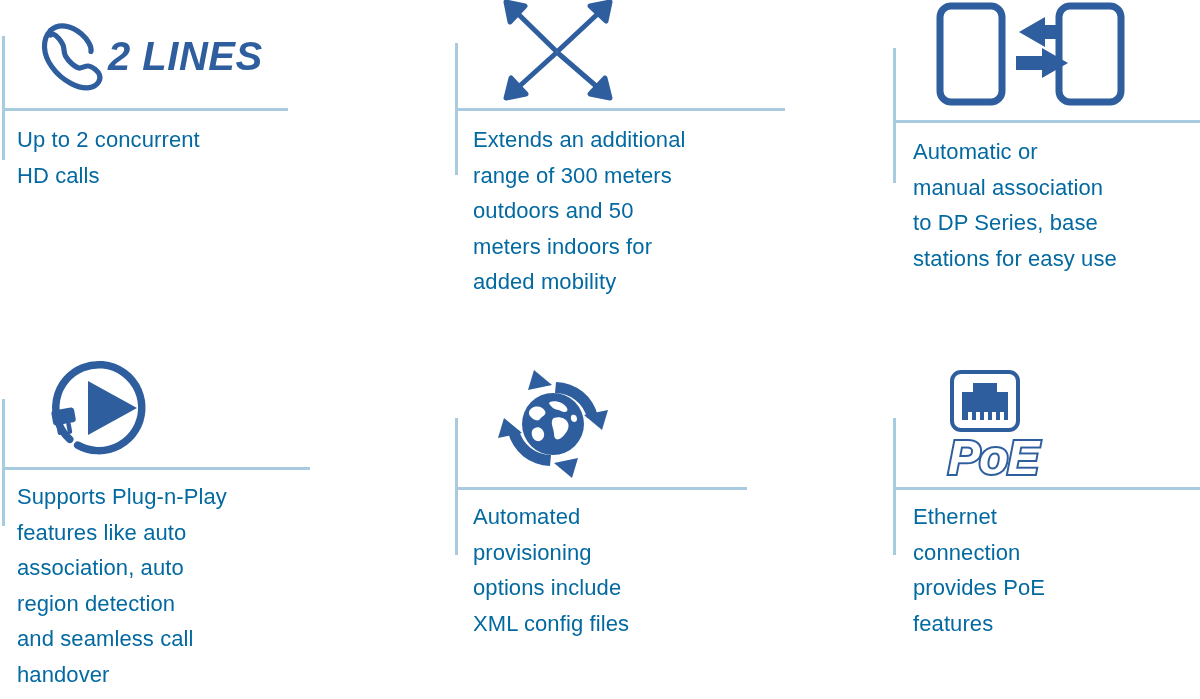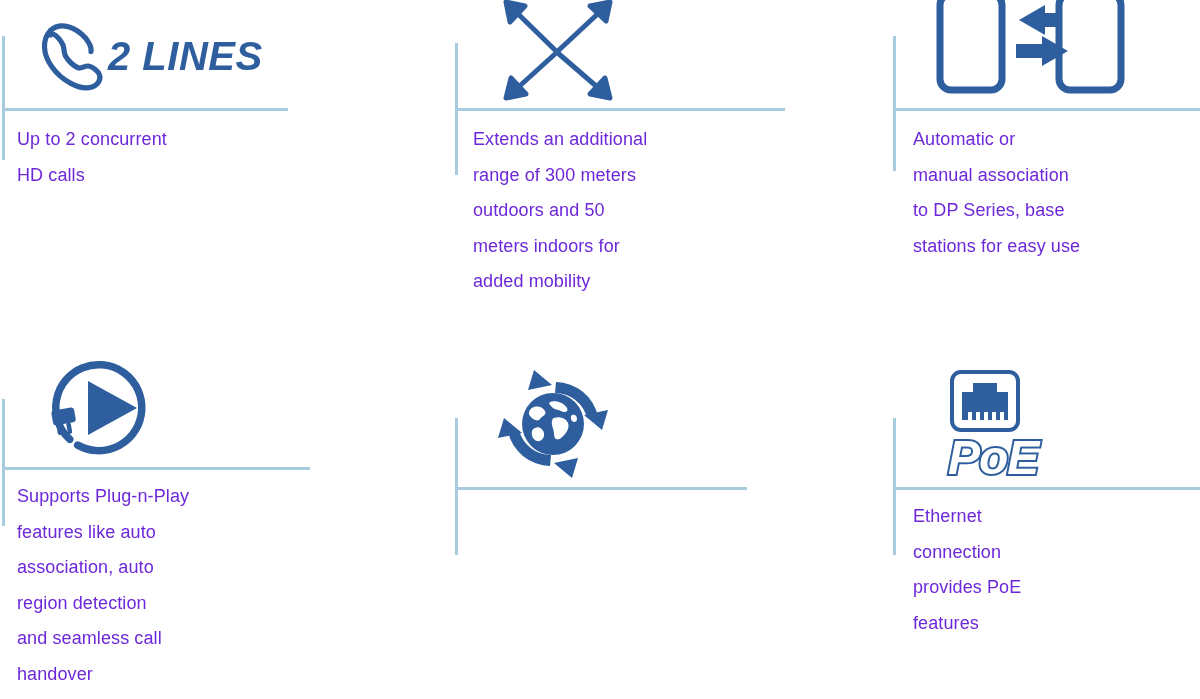--- a/index.html
+++ b/index.html
@@ -34,22 +34,22 @@
     position: absolute;
     height: 3px;
     background: #a9cbdf;
   }
   .icon-wrap {
     position: absolute;
     display: block;
   }
   .copy {
     position: absolute;
-    color: #6d28d9;
-    font-size: 18px;
+    color: #0369a1;
+    font-size: 22px;
     line-height: 35.5px;
     font-weight: 400;
     letter-spacing: 0.1px;
     white-space: pre-line;
   }
   svg { display: block; overflow: visible; }
 </style>
 </head>
 <body>
 
@@ -108,21 +108,21 @@
       </svg>
     </div>
 
     <div class="copy" style="left:33px; top:122px; width:350px;">Extends an additional
 range of 300 meters
 outdoors and 50
 meters indoors for
 added mobility</div>
   </div>
 
-  <div class="cell" style="left:880px; top:0; width:320px; height:340px;">
+  <div class="cell" style="left:880px; top:12px; width:320px; height:340px;">
 
     <div class="vrule" style="left:13px; top:36px; height:135px;"></div>
     <div class="hrule" style="left:13px; top:108px; width:307px;"></div>
 
     <div class="icon-wrap" style="left:55px; top:0px; width:200px; height:96px;">
       <svg width="200" height="96" viewBox="0 0 200 96">
         <rect x="5" y="-6" width="62" height="96" rx="11" ry="11" fill="none" stroke="#2e5e9e" stroke-width="7"></rect>
         <rect x="124" y="-6" width="62" height="96" rx="11" ry="11" fill="none" stroke="#2e5e9e" stroke-width="7"></rect>
 
         <polygon points="110,13 110,5 84,20 110,35 110,27 126,27 126,13" fill="#2e5e9e"></polygon>
@@ -198,20 +198,24 @@
                    A 33 33 0 0 0 63 87 Z"></path>
           <polygon points="16,50 34,65 10,70"></polygon>
 
           <polygon points="46,2 64,17 40,22"></polygon>
 
           <polygon points="84,110 66,95 90,90"></polygon>
         </g>
       </svg>
     </div>
 
+    <div class="copy" style="left:33px; top:139px; width:340px;">Automated
+provisioning
+options include
+XML config files</div>
   </div>
 
   <div class="cell" style="left:880px; top:360px; width:320px; height:339px;">
 
     <div class="vrule" style="left:13px; top:58px; height:137px;"></div>
     <div class="hrule" style="left:13px; top:127px; width:307px;"></div>
 
     <div class="icon-wrap" style="left:62px; top:8px; width:120px; height:115px;">
       <svg width="120" height="115" viewBox="0 0 120 115">
 

